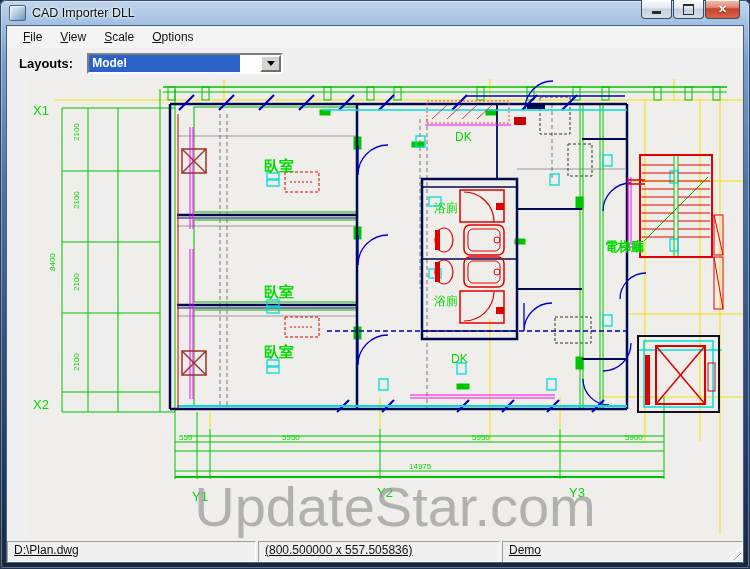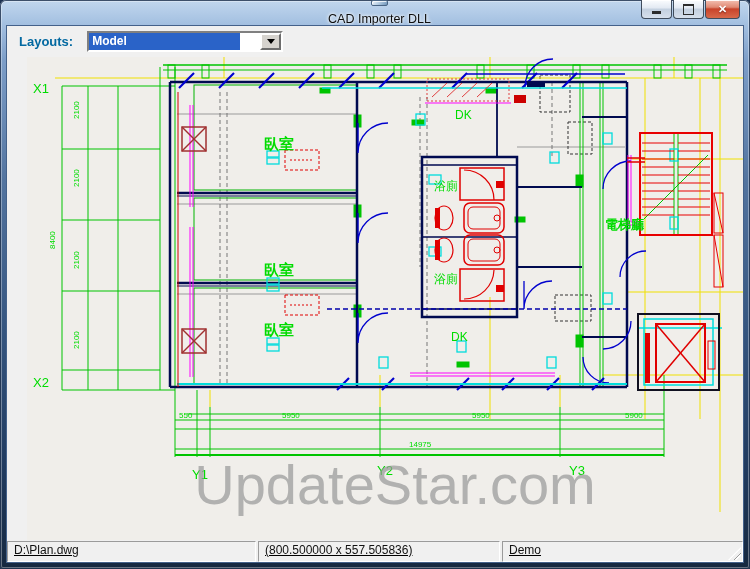--- a/index.html
+++ b/index.html
@@ -2,42 +2,42 @@
 <html><head>
 <meta charset="utf-8">
 <style>
   html,body{margin:0;padding:0;width:750px;height:569px;overflow:hidden;
     font-family:"Liberation Sans",sans-serif;background:#1c3050;}
   .window{position:absolute;inset:0;border-radius:6px 6px 3px 3px;
     background:linear-gradient(180deg,#c2d7ee 0px,#a6c2e2 22px,#7d9ec8 60px,#53749f 180px,#35557f 330px,#203a5e 470px,#16283f 569px);
     box-shadow:inset 0 0 0 1px rgba(10,30,60,.75), inset 0 0 0 2px rgba(255,255,255,.35);}
   
   .titlebar{position:absolute;top:0;left:0;right:0;height:26px;display:flex;align-items:center;
-    padding-left:9px;gap:6px;flex-direction:column;}
+    padding-left:9px;gap:6px;}
   .app-icon{width:15px;height:14px;border:1px solid #4a6584;border-radius:2px;
     background:linear-gradient(135deg,#f2f7fc 0%,#b9cfe4 45%,#6d93b8 100%);
     box-shadow:inset 1px 1px 0 rgba(255,255,255,.8);}
   .title-text{font-size:12.5px;color:#0d0d0d;text-shadow:0 0 3px #fff,0 0 4px #fff;white-space:nowrap;}
   .win-btns{position:absolute;top:0;right:9px;display:flex;}
   .wbtn{width:29px;height:18px;border:1px solid #3f4c5c;border-top:none;border-radius:0 0 4px 4px;
     background:linear-gradient(#fbfdfe 0%,#e2e9f2 45%,#c3d0df 50%,#d7e0ec 100%);
     display:flex;align-items:center;justify-content:center;margin-right:1px;
     box-shadow:inset 0 1px 0 rgba(255,255,255,.9);cursor:default;}
   .wbtn.close{width:33px;background:linear-gradient(#f4c0b2 0%,#e08a74 40%,#c8432a 50%,#d8684a 100%);}
   .glyph-min{width:9px;height:3px;background:#2c2c2c;margin-top:7px;}
   .glyph-max{width:9px;height:8px;border:1px solid #2c2c2c;border-top-width:2px;background:transparent;}
   .glyph-close{color:#fff;font-size:11px;font-weight:bold;text-shadow:0 1px 1px #7c1d0c;line-height:1;}
   
   .content{position:absolute;left:7px;right:7px;top:26px;bottom:7px;background:#f0f0f0;
     display:flex;flex-direction:column;box-shadow:0 0 0 1px #44618a;}
   .menubar{height:22px;display:flex;align-items:center;padding-left:7px;background:#f4f4f4;flex:0 0 auto;}
   .menu-item{display:block;font-size:12px;color:#111;padding:3px 9px;cursor:default;}
   .menu-item::first-letter{text-decoration:underline;}
   .toolbar{height:31px;display:flex;align-items:center;background:#f0f0f0;flex:0 0 auto;}
-  .layouts-label{font-size:13px;font-weight:bold;color:#0369a1;margin-left:12px;}
+  .layouts-label{font-size:13px;font-weight:bold;color:#000000;margin-left:12px;}
   .combo{margin-left:14px;width:196px;height:21px;display:flex;background:#fff;
     border:2px solid;border-color:#808080 #ffffff #ffffff #808080;box-sizing:border-box;gap:20px;}
   .combo-sel{flex:1;background:#2a63c8;color:#fff;font-size:12px;font-weight:bold;
     padding:1px 3px;white-space:nowrap;overflow:hidden;}
   .combo-btn{width:17px;background:#d6d3ce;border:2px solid;border-color:#ffffff #6d6d6d #6d6d6d #ffffff;
     display:flex;align-items:center;justify-content:center;}
   .combo-btn::after{content:"";border:4px solid transparent;border-top:5px solid #000;margin-top:4px;}
   .canvas{flex:1;position:relative;background:#f0eeea;overflow:hidden;margin-left:20px;}
   .canvas svg{position:absolute;left:0;top:0;}
   svg text{font-family:"Liberation Sans",sans-serif;}
@@ -66,20 +66,26 @@
           <div class="glyph-max"></div>
         </div>
       <div class="wbtn close">
           <div class="glyph-close">✕</div>
         </div>
     </div>
   </div>
 
   <div class="content">
 
+    <div class="menubar">
+      <div class="menu-item">File</div>
+      <div class="menu-item">View</div>
+      <div class="menu-item">Scale</div>
+      <div class="menu-item">Options</div>
+    </div>
 
     <div class="toolbar">
       <span class="layouts-label">Layouts:</span>
       <div class="combo">
         <div class="combo-sel">Model</div>
         <div class="combo-btn"></div>
       </div>
     </div>
 
     <div class="canvas">

